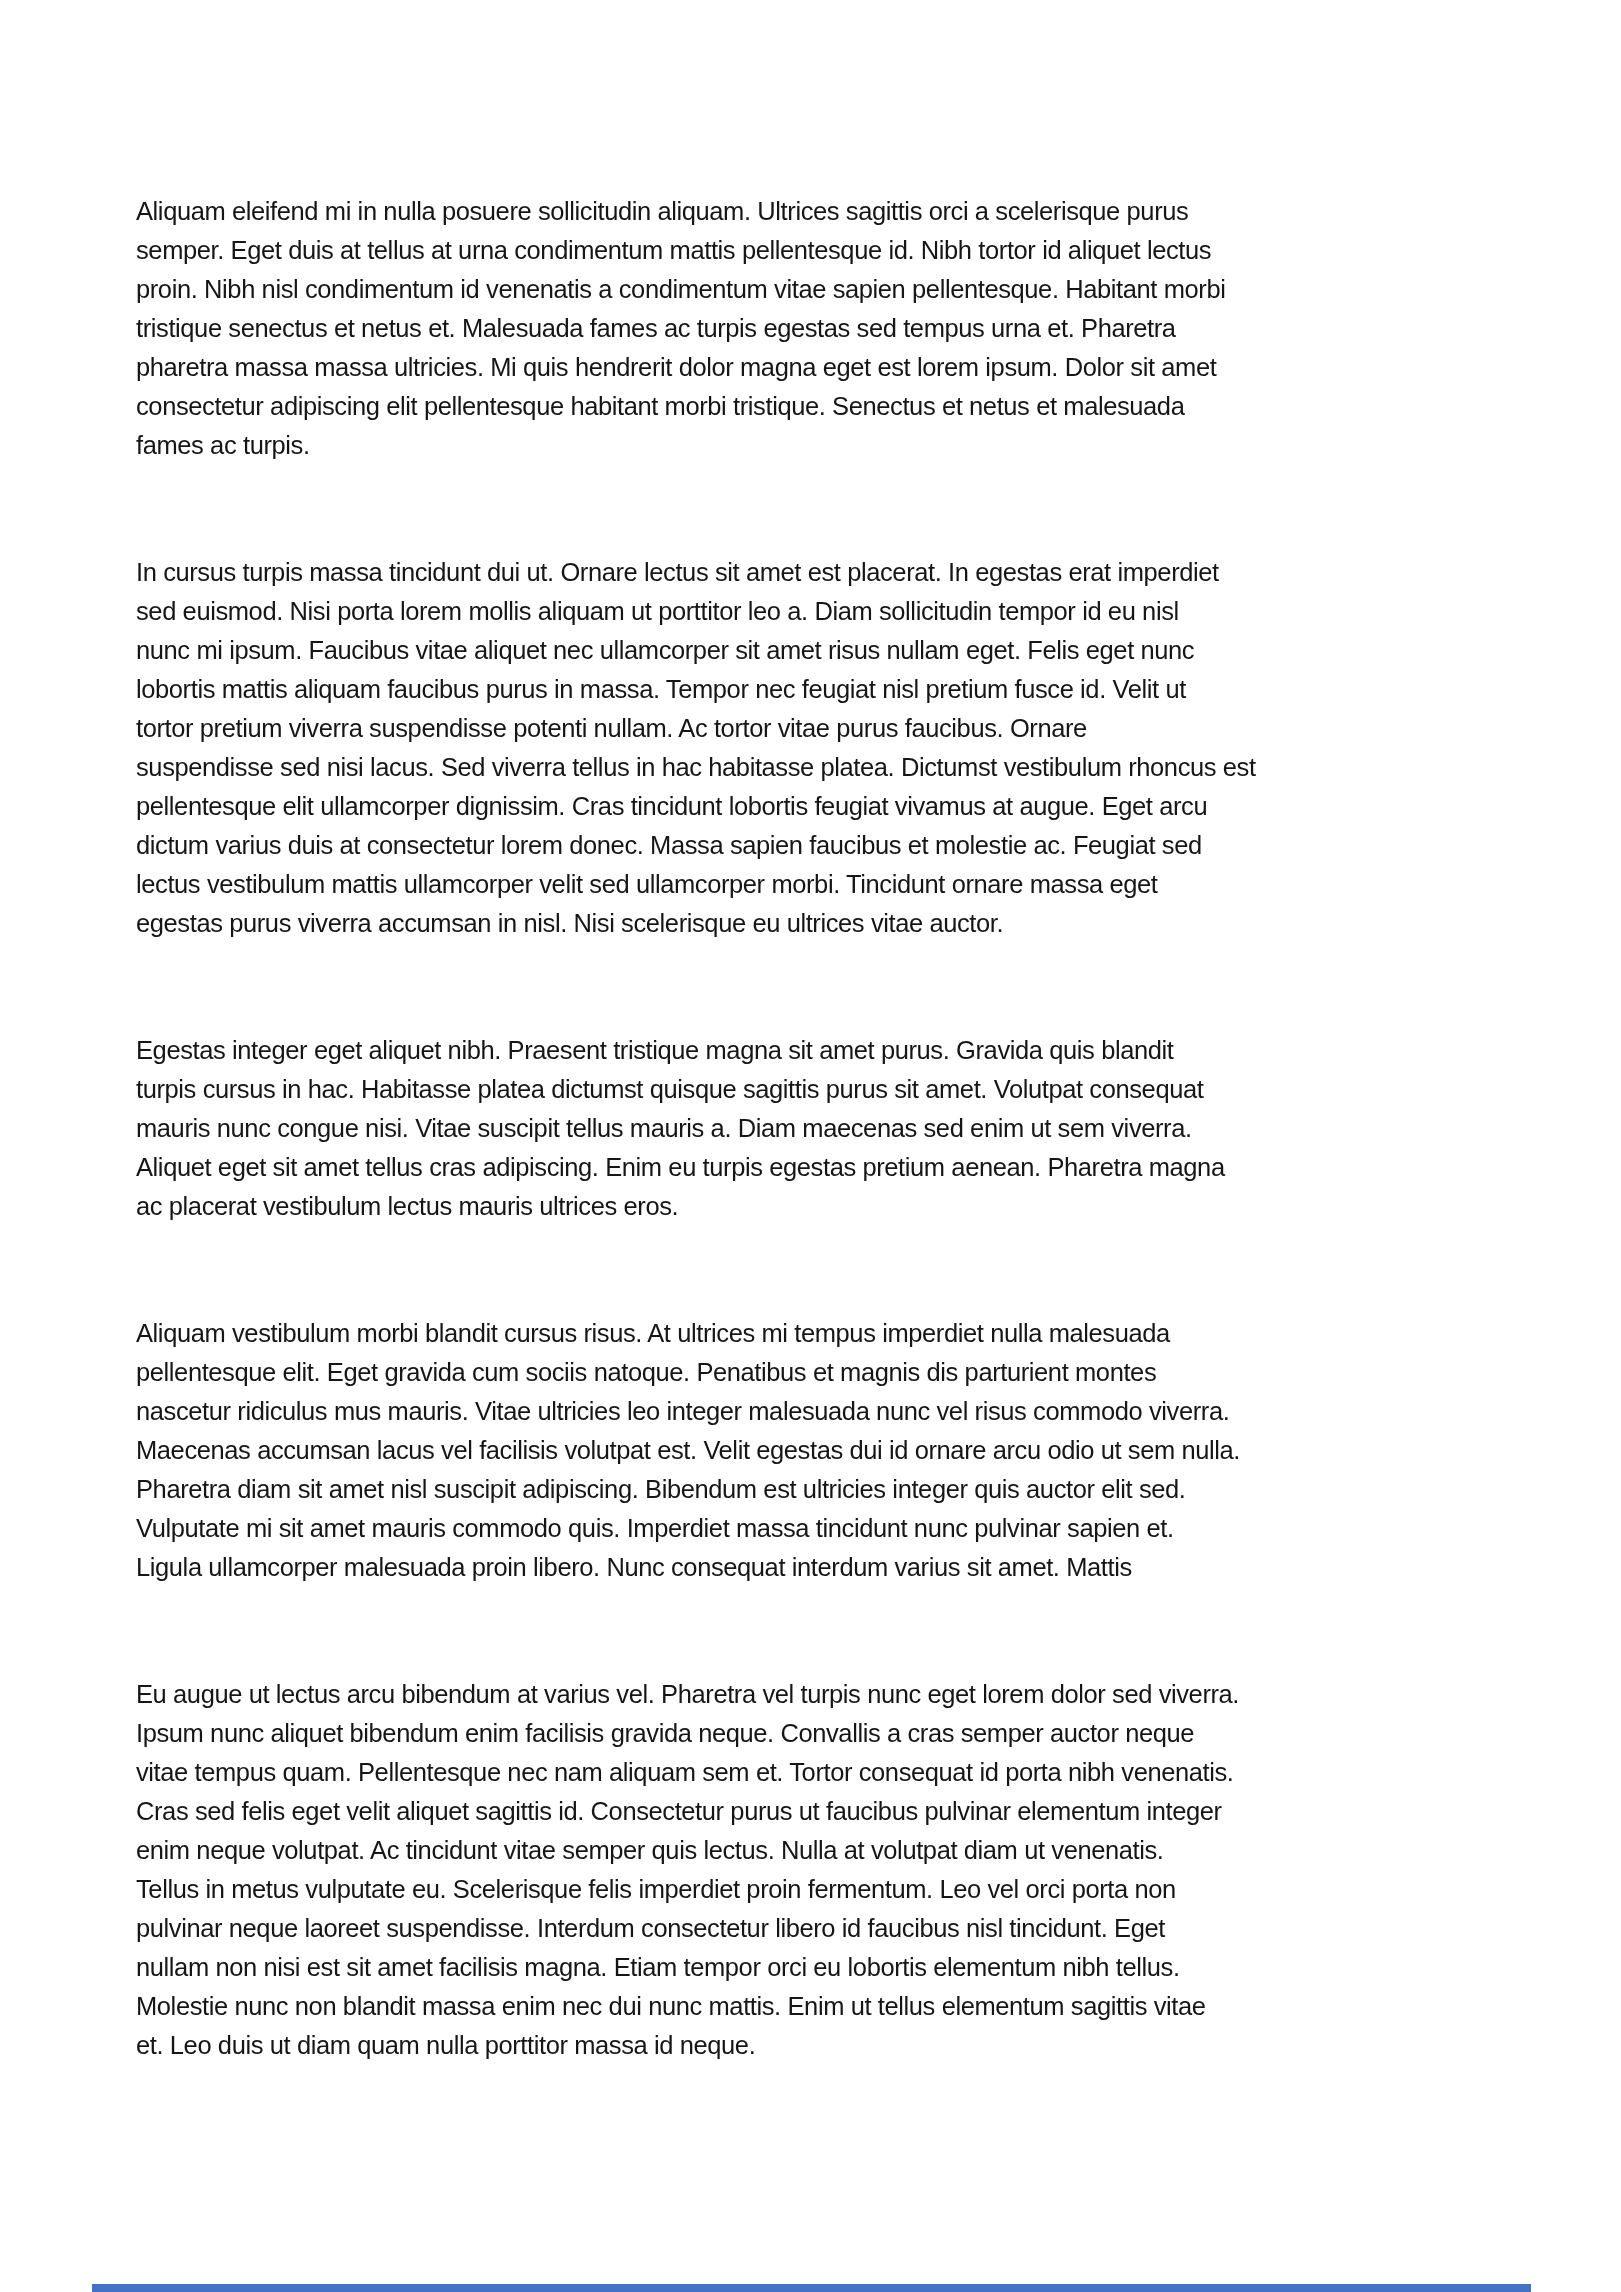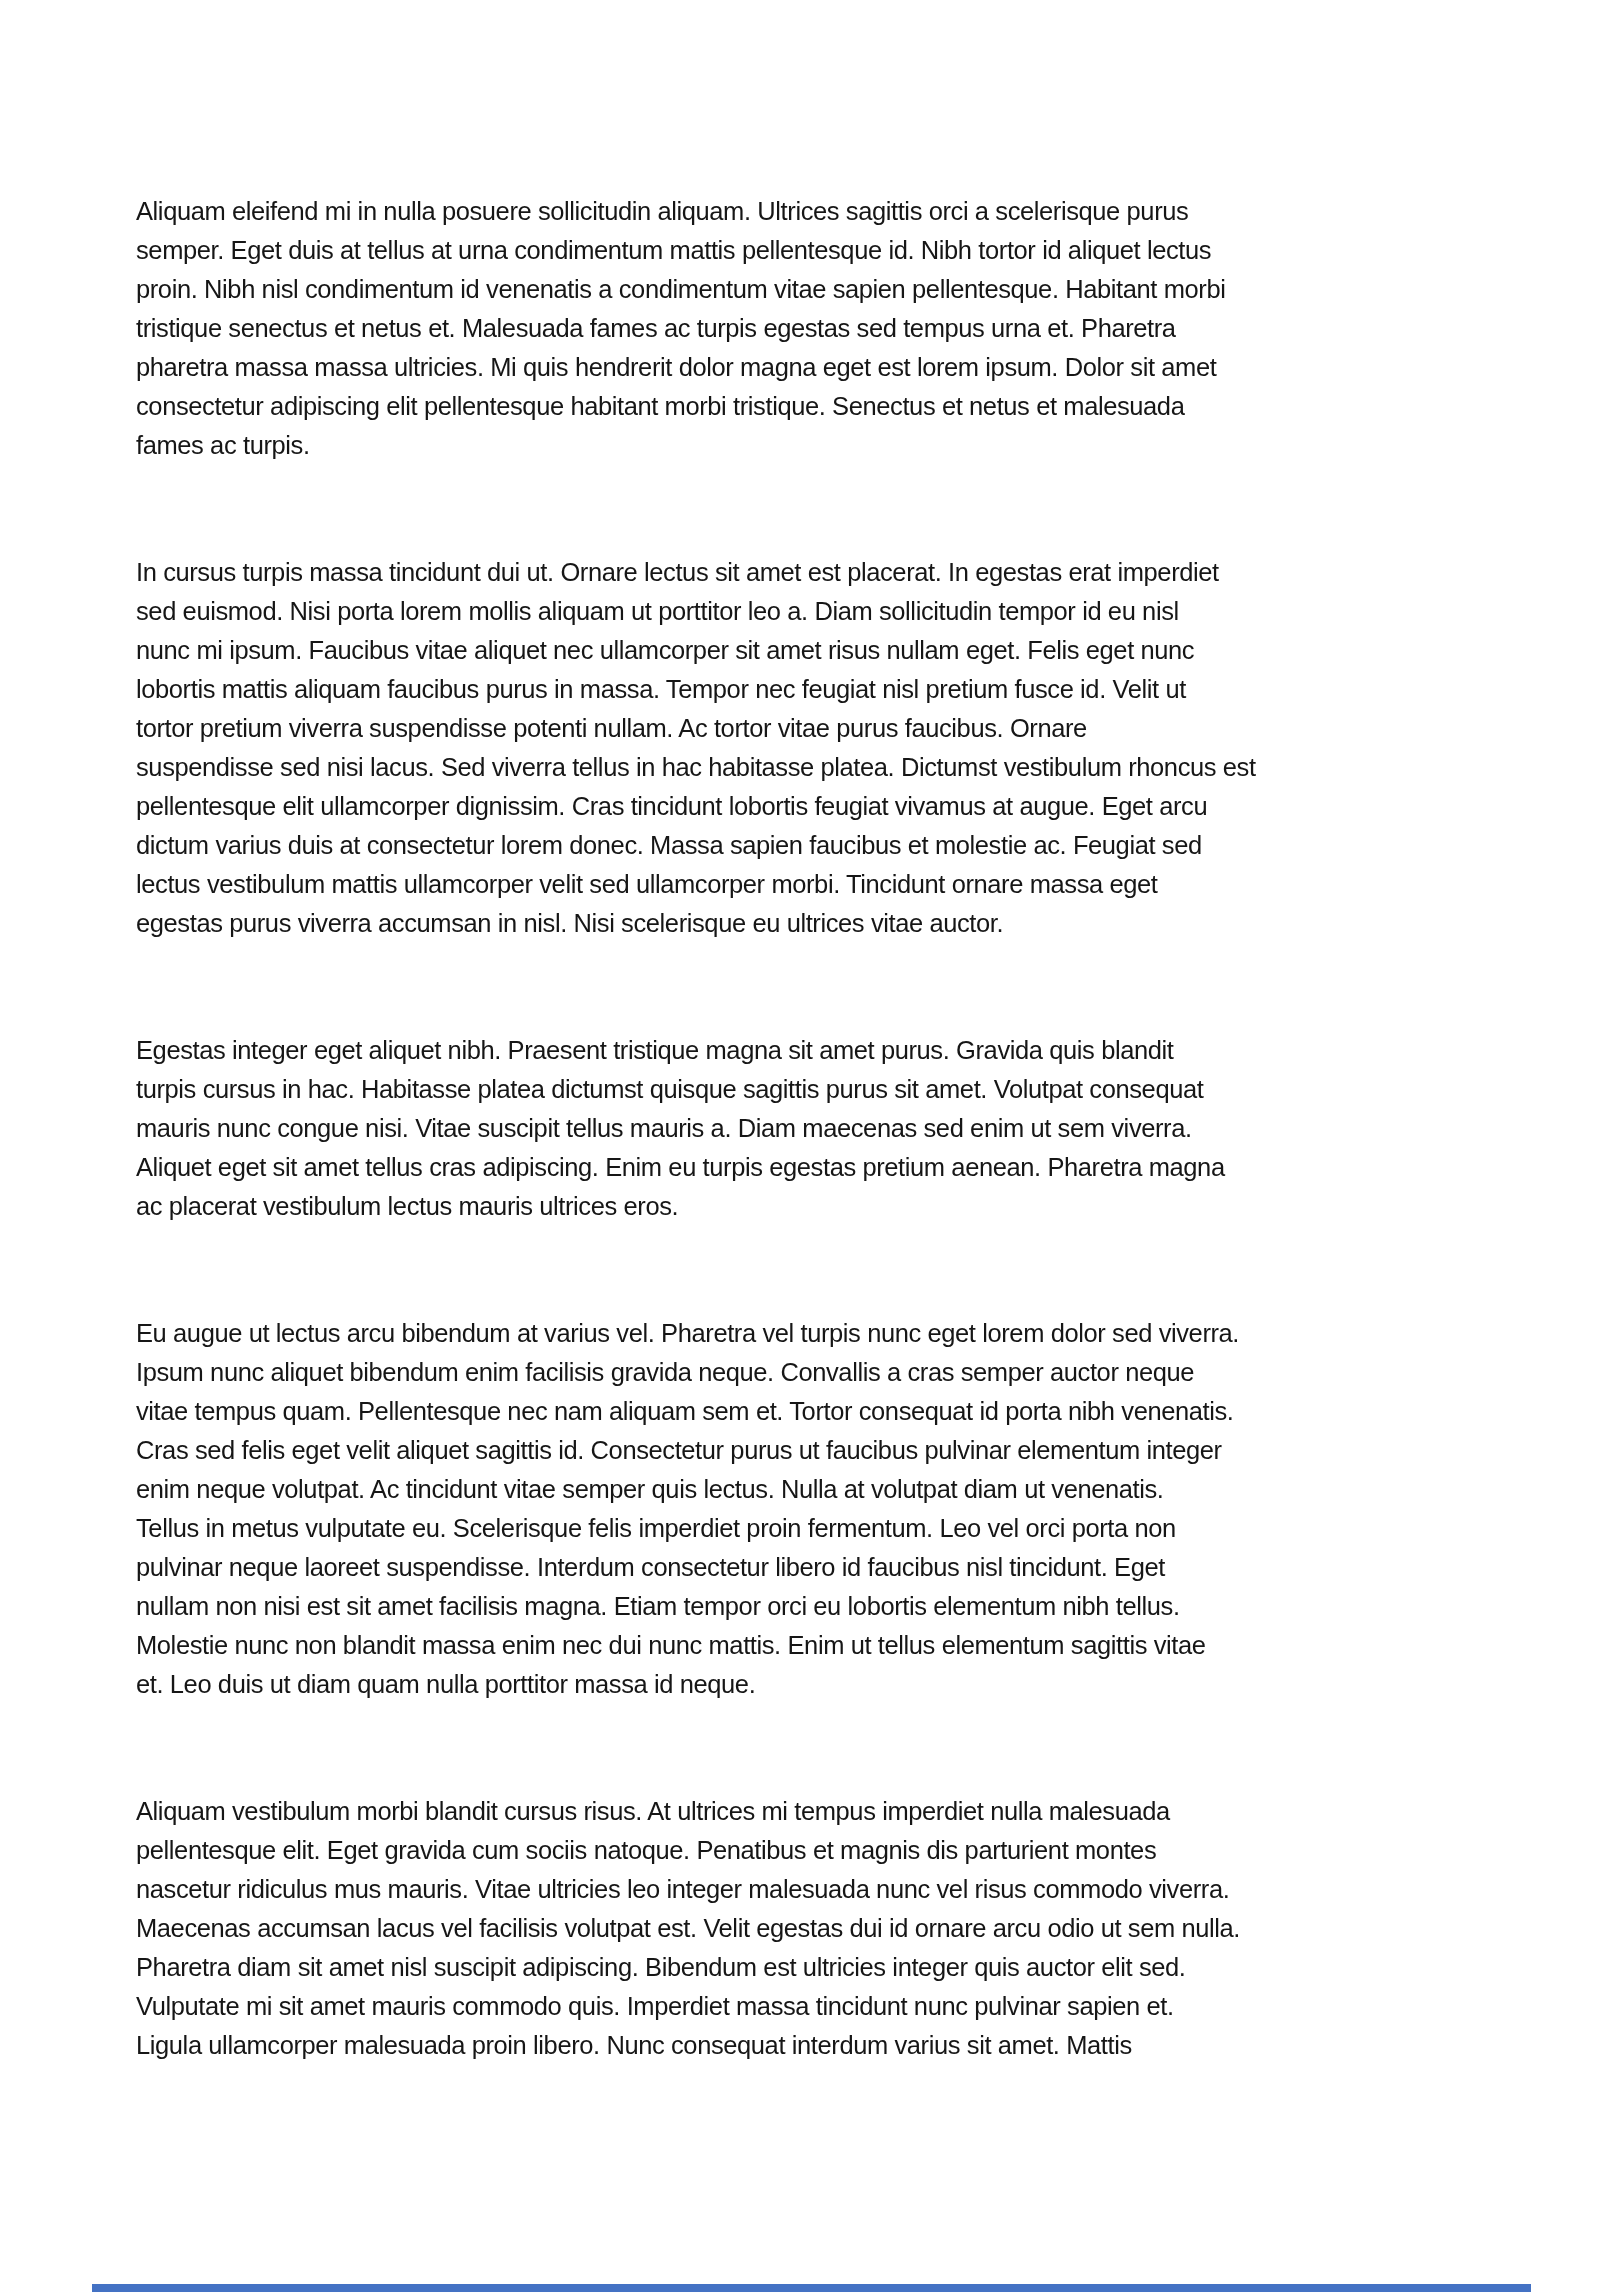--- a/index.html
+++ b/index.html
@@ -58,33 +58,33 @@
 suspendisse sed nisi lacus. Sed viverra tellus in hac habitasse platea. Dictumst vestibulum rhoncus est
 pellentesque elit ullamcorper dignissim. Cras tincidunt lobortis feugiat vivamus at augue. Eget arcu
 dictum varius duis at consectetur lorem donec. Massa sapien faucibus et molestie ac. Feugiat sed
 lectus vestibulum mattis ullamcorper velit sed ullamcorper morbi. Tincidunt ornare massa eget
 egestas purus viverra accumsan in nisl. Nisi scelerisque eu ultrices vitae auctor.</p>
     <p>Egestas integer eget aliquet nibh. Praesent tristique magna sit amet purus. Gravida quis blandit
 turpis cursus in hac. Habitasse platea dictumst quisque sagittis purus sit amet. Volutpat consequat
 mauris nunc congue nisi. Vitae suscipit tellus mauris a. Diam maecenas sed enim ut sem viverra.
 Aliquet eget sit amet tellus cras adipiscing. Enim eu turpis egestas pretium aenean. Pharetra magna
 ac placerat vestibulum lectus mauris ultrices eros.</p>
+    <p>Aliquam vestibulum morbi blandit cursus risus. At ultrices mi tempus imperdiet nulla malesuada
+pellentesque elit. Eget gravida cum sociis natoque. Penatibus et magnis dis parturient montes
+nascetur ridiculus mus mauris. Vitae ultricies leo integer malesuada nunc vel risus commodo viverra.
+Maecenas accumsan lacus vel facilisis volutpat est. Velit egestas dui id ornare arcu odio ut sem nulla.
+Pharetra diam sit amet nisl suscipit adipiscing. Bibendum est ultricies integer quis auctor elit sed.
+Vulputate mi sit amet mauris commodo quis. Imperdiet massa tincidunt nunc pulvinar sapien et.
+Ligula ullamcorper malesuada proin libero. Nunc consequat interdum varius sit amet. Mattis</p>
     <p>Eu augue ut lectus arcu bibendum at varius vel. Pharetra vel turpis nunc eget lorem dolor sed viverra.
 Ipsum nunc aliquet bibendum enim facilisis gravida neque. Convallis a cras semper auctor neque
 vitae tempus quam. Pellentesque nec nam aliquam sem et. Tortor consequat id porta nibh venenatis.
 Cras sed felis eget velit aliquet sagittis id. Consectetur purus ut faucibus pulvinar elementum integer
 enim neque volutpat. Ac tincidunt vitae semper quis lectus. Nulla at volutpat diam ut venenatis.
 Tellus in metus vulputate eu. Scelerisque felis imperdiet proin fermentum. Leo vel orci porta non
 pulvinar neque laoreet suspendisse. Interdum consectetur libero id faucibus nisl tincidunt. Eget
 nullam non nisi est sit amet facilisis magna. Etiam tempor orci eu lobortis elementum nibh tellus.
 Molestie nunc non blandit massa enim nec dui nunc mattis. Enim ut tellus elementum sagittis vitae
 et. Leo duis ut diam quam nulla porttitor massa id neque.</p>
-    <p>Aliquam vestibulum morbi blandit cursus risus. At ultrices mi tempus imperdiet nulla malesuada
-pellentesque elit. Eget gravida cum sociis natoque. Penatibus et magnis dis parturient montes
-nascetur ridiculus mus mauris. Vitae ultricies leo integer malesuada nunc vel risus commodo viverra.
-Maecenas accumsan lacus vel facilisis volutpat est. Velit egestas dui id ornare arcu odio ut sem nulla.
-Pharetra diam sit amet nisl suscipit adipiscing. Bibendum est ultricies integer quis auctor elit sed.
-Vulputate mi sit amet mauris commodo quis. Imperdiet massa tincidunt nunc pulvinar sapien et.
-Ligula ullamcorper malesuada proin libero. Nunc consequat interdum varius sit amet. Mattis</p>
   </div>
   <div class="bottom-bar" style="background: rgb(68, 114, 196);"></div>
 </div>
 
 
 </body></html>

